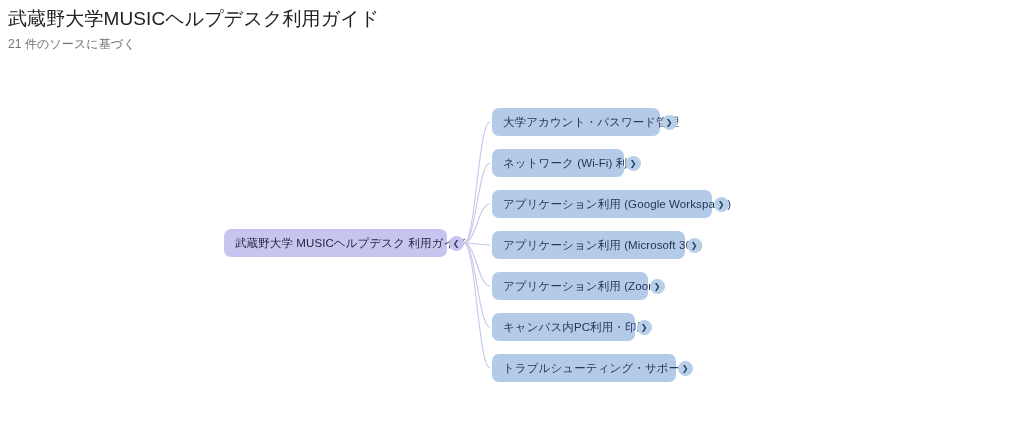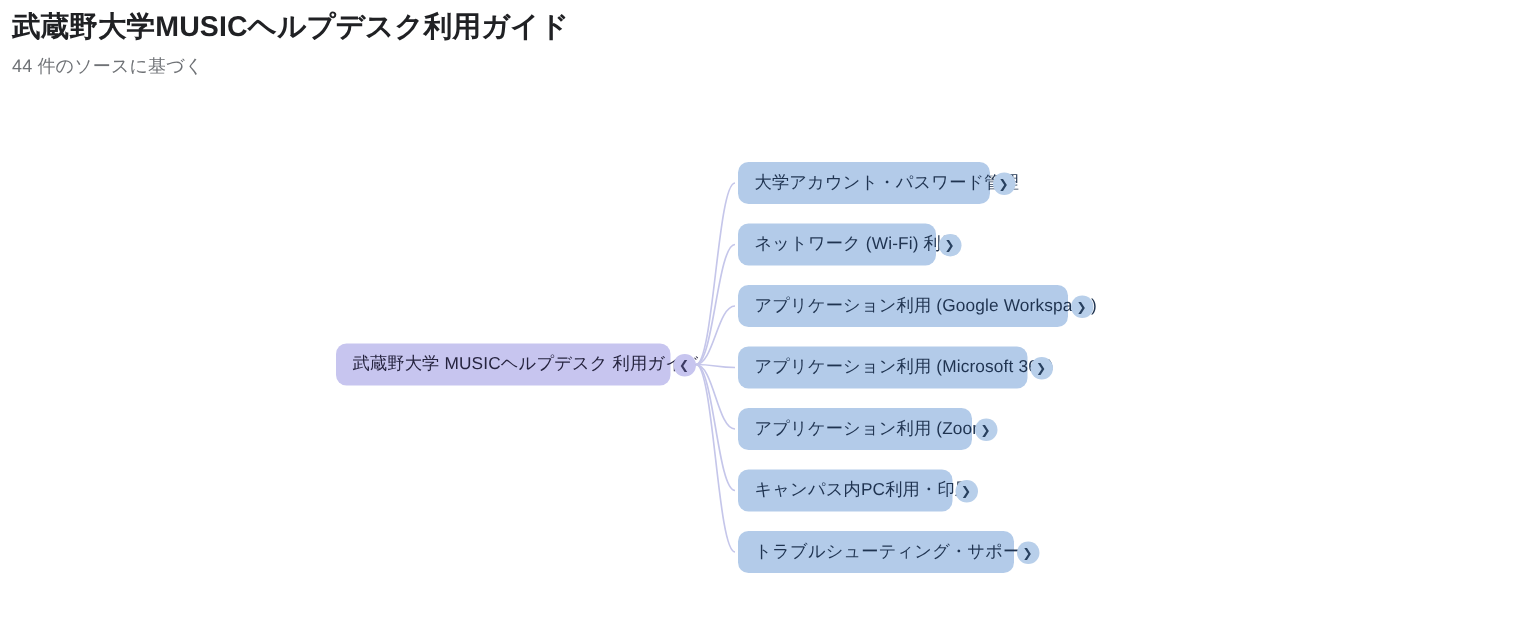--- a/index.html
+++ b/index.html
@@ -19,21 +19,21 @@
   
   #header {
     position: absolute;
     left: 8px;
     top: 6px;
     width: 960px;
   }
   #page-title {
     font-size: 19px;
     line-height: 26px;
-    font-weight: 700;
+    font-weight: 400;
     color: #202124;
     letter-spacing: 0.1px;
     white-space: nowrap;
   }
   #source-count {
     margin-top: 4px;
     font-size: 12px;
     line-height: 16px;
     font-weight: 400;
     color: #6f7276;
@@ -98,21 +98,21 @@
     background: #b8cfea;
     color: #2b4straight;
     color: #28405f;
   }
 </style>
 </head>
 <body>
 
 <div id="header">
   <div id="page-title">武蔵野大学MUSICヘルプデスク利用ガイド</div>
-  <div id="source-count">44 件のソースに基づく</div>
+  <div id="source-count">21 件のソースに基づく</div>
 </div>
 
 <div id="mindmap">
   <svg id="connectors" viewBox="0 0 1024 426">
       <path d="M 464 243 C 475.7 243, 478.3 122, 490 122" fill="none" stroke="#c5c6ea" stroke-width="1.1"></path>
       <path d="M 464 243 C 475.7 243, 478.3 163, 490 163" fill="none" stroke="#c5c6ea" stroke-width="1.1"></path>
       <path d="M 464 243 C 475.7 243, 478.3 204, 490 204" fill="none" stroke="#c5c6ea" stroke-width="1.1"></path>
       <path d="M 464 243 C 475.7 243, 478.3 245, 490 245" fill="none" stroke="#c5c6ea" stroke-width="1.1"></path>
       <path d="M 464 243 C 475.7 243, 478.3 286, 490 286" fill="none" stroke="#c5c6ea" stroke-width="1.1"></path>
       <path d="M 464 243 C 475.7 243, 478.3 327, 490 327" fill="none" stroke="#c5c6ea" stroke-width="1.1"></path>

